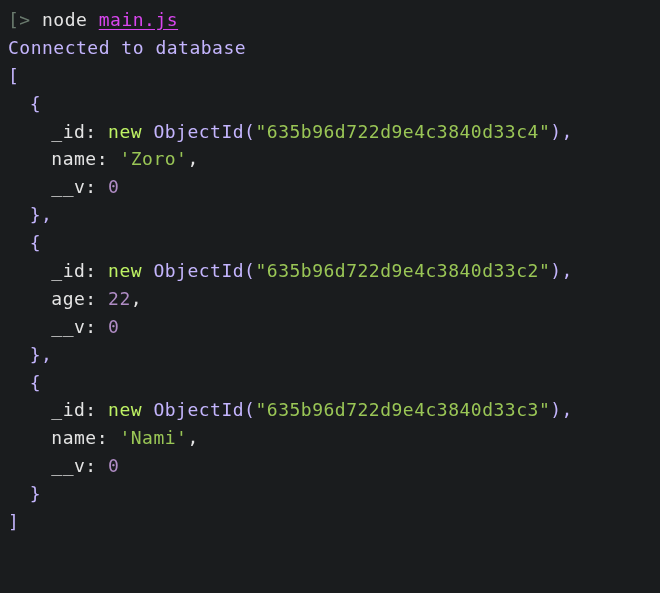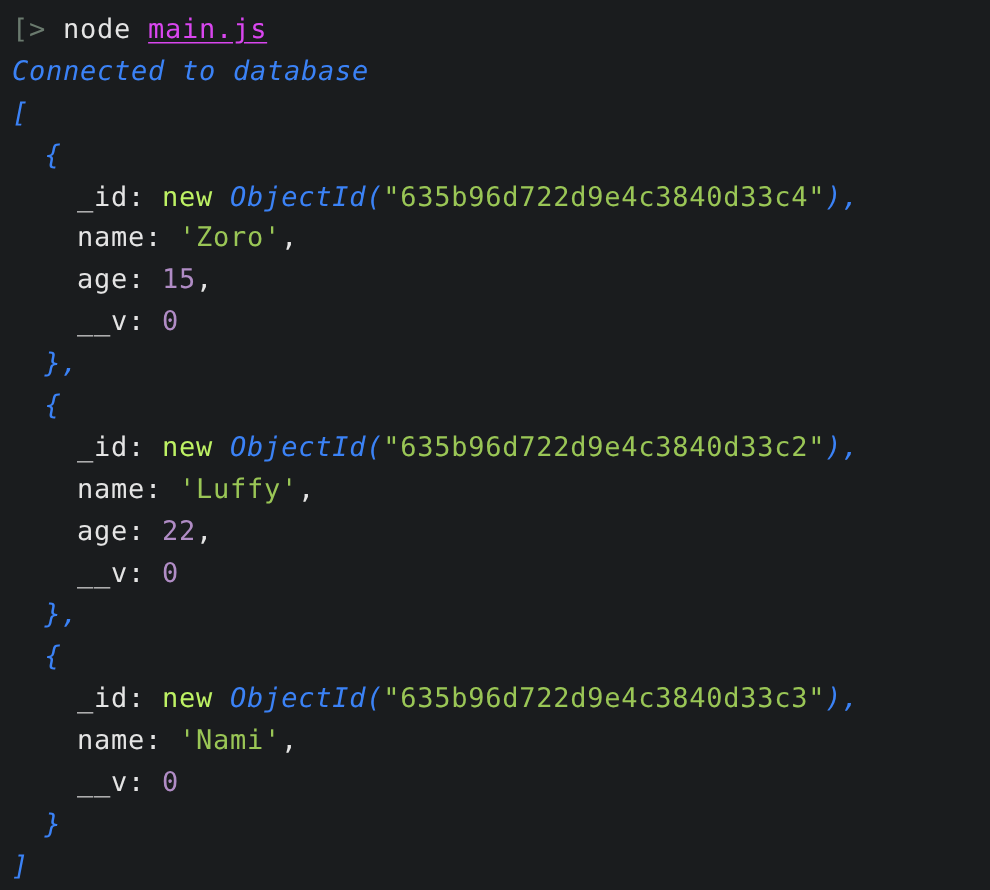--- a/index.html
+++ b/index.html
@@ -27,22 +27,21 @@
     }
     .command {
       color: #e4e4e4;
     }
     .filename {
       color: #d946ef;
       text-decoration: underline;
       text-underline-offset: 3px;
     }
     .plain {
-      color: #3b82f6;
-      font-style: italic;
+      color: #c4b5fd;
     }
     .keyname {
       color: #e4e4e4;
       text-align: right;
     }
     .kw {
       color: #bef264;
     }
     .str {
       color: #9ac656;
@@ -70,27 +69,25 @@
 
   <div class="line"><span class="prompt-marker">[</span><span class="prompt-caret">&gt;</span> <span class="command">node</span> <span class="filename">main.js</span></div>
 
   <div class="line plain">Connected to database</div>
 
   <div class="line plain">[</div>
 
   <div class="line indent1 plain">{</div>
   <div class="line indent2"><span class="keyname">_id:</span> <span class="kw">new</span> <span class="plain">ObjectId(</span><span class="str">"635b96d722d9e4c3840d33c4"</span><span class="plain">),</span></div>
   <div class="line indent2"><span class="keyname">name:</span> <span class="str">'Zoro'</span><span class="punc">,</span></div>
-  <div class="line indent2"><span class="keyname">age:</span> <span class="num">15</span><span class="punc">,</span></div>
   <div class="line indent2"><span class="keyname">__v:</span> <span class="num">0</span></div>
   <div class="line indent1 plain">},</div>
 
   <div class="line indent1 plain">{</div>
   <div class="line indent2"><span class="keyname">_id:</span> <span class="kw">new</span> <span class="plain">ObjectId(</span><span class="str">"635b96d722d9e4c3840d33c2"</span><span class="plain">),</span></div>
-  <div class="line indent2"><span class="keyname">name:</span> <span class="str">'Luffy'</span><span class="punc">,</span></div>
   <div class="line indent2"><span class="keyname">age:</span> <span class="num">22</span><span class="punc">,</span></div>
   <div class="line indent2"><span class="keyname">__v:</span> <span class="num">0</span></div>
   <div class="line indent1 plain">},</div>
 
   <div class="line indent1 plain">{</div>
   <div class="line indent2"><span class="keyname">_id:</span> <span class="kw">new</span> <span class="plain">ObjectId(</span><span class="str">"635b96d722d9e4c3840d33c3"</span><span class="plain">),</span></div>
   <div class="line indent2"><span class="keyname">name:</span> <span class="str">'Nami'</span><span class="punc">,</span></div>
   <div class="line indent2"><span class="keyname">__v:</span> <span class="num">0</span></div>
   <div class="line indent1 plain">}</div>
 

